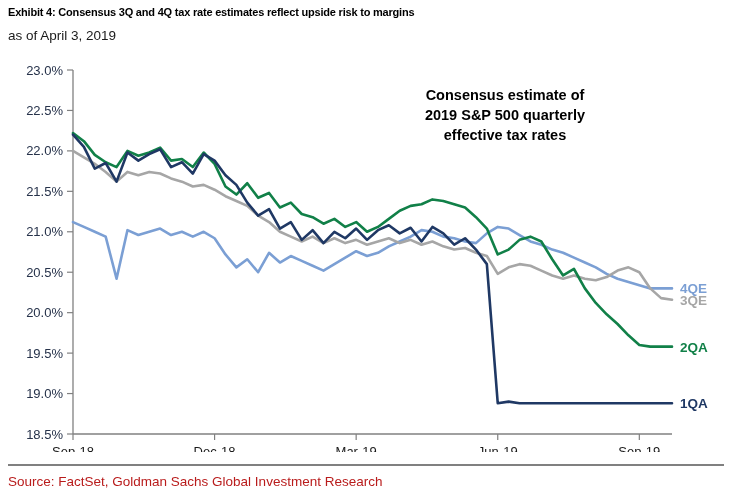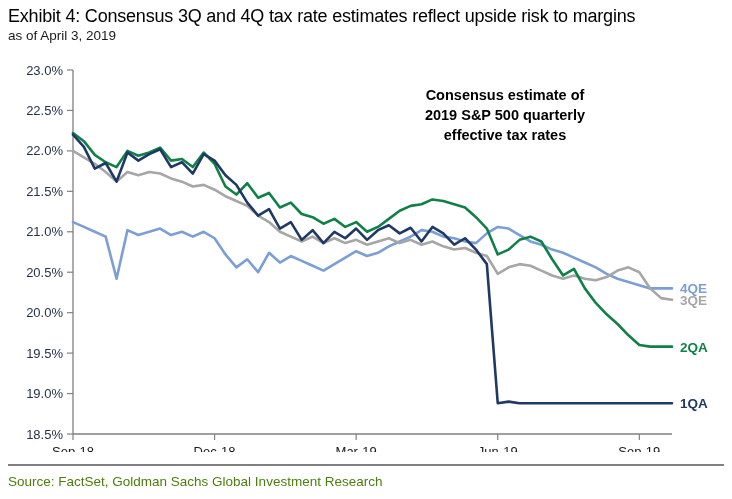--- a/index.html
+++ b/index.html
@@ -3,37 +3,37 @@
 <meta charset="utf-8">
 <style>
   html,body{margin:0;padding:0;}
   body{
     width:732px;height:499px;background:#ffffff;
     font-family:"Liberation Sans", sans-serif;
     color:#1a1a1a;overflow:hidden;position:relative;
   }
   #title{
     position:absolute;left:8px;top:6px;width:716px;
-    font-size:18px;font-weight:normal;color:#000000;
+    font-size:11px;font-weight:bold;color:#000000;
     letter-spacing:-0.2px;white-space:nowrap;
   }
   #subtitle{
     position:absolute;left:8px;top:28px;
     font-size:13.5px;color:#1a1a1a;
   }
   #plot-wrap{
     position:absolute;left:0;top:52px;width:732px;height:400px;
   }
   svg{display:block;}
   .ylab{font-size:13px;fill:#26324a;font-family:"Liberation Sans",sans-serif;}
   .xlab{font-size:13px;fill:#1a1a1a;font-family:"Liberation Sans",sans-serif;}
   .serieslab{font-size:13.5px;font-weight:bold;font-family:"Liberation Sans",sans-serif;}
   .annot{font-size:14.5px;font-weight:bold;fill:#000000;font-family:"Liberation Sans",sans-serif;}
   #source{
-    position:absolute;left:8px;top:474px;font-size:13.5px;color:#4d7c0f;
+    position:absolute;left:8px;top:474px;font-size:13.5px;color:#b91c1c;
   }
   #rule{
     position:absolute;left:8px;top:464px;width:716px;height:2px;background:#808080;
   }
 </style>
 </head>
 <body>
 
 <div id="title">Exhibit 4: Consensus 3Q and 4Q tax rate estimates reflect upside risk to margins</div>
 <div id="subtitle">as of April 3, 2019</div>

